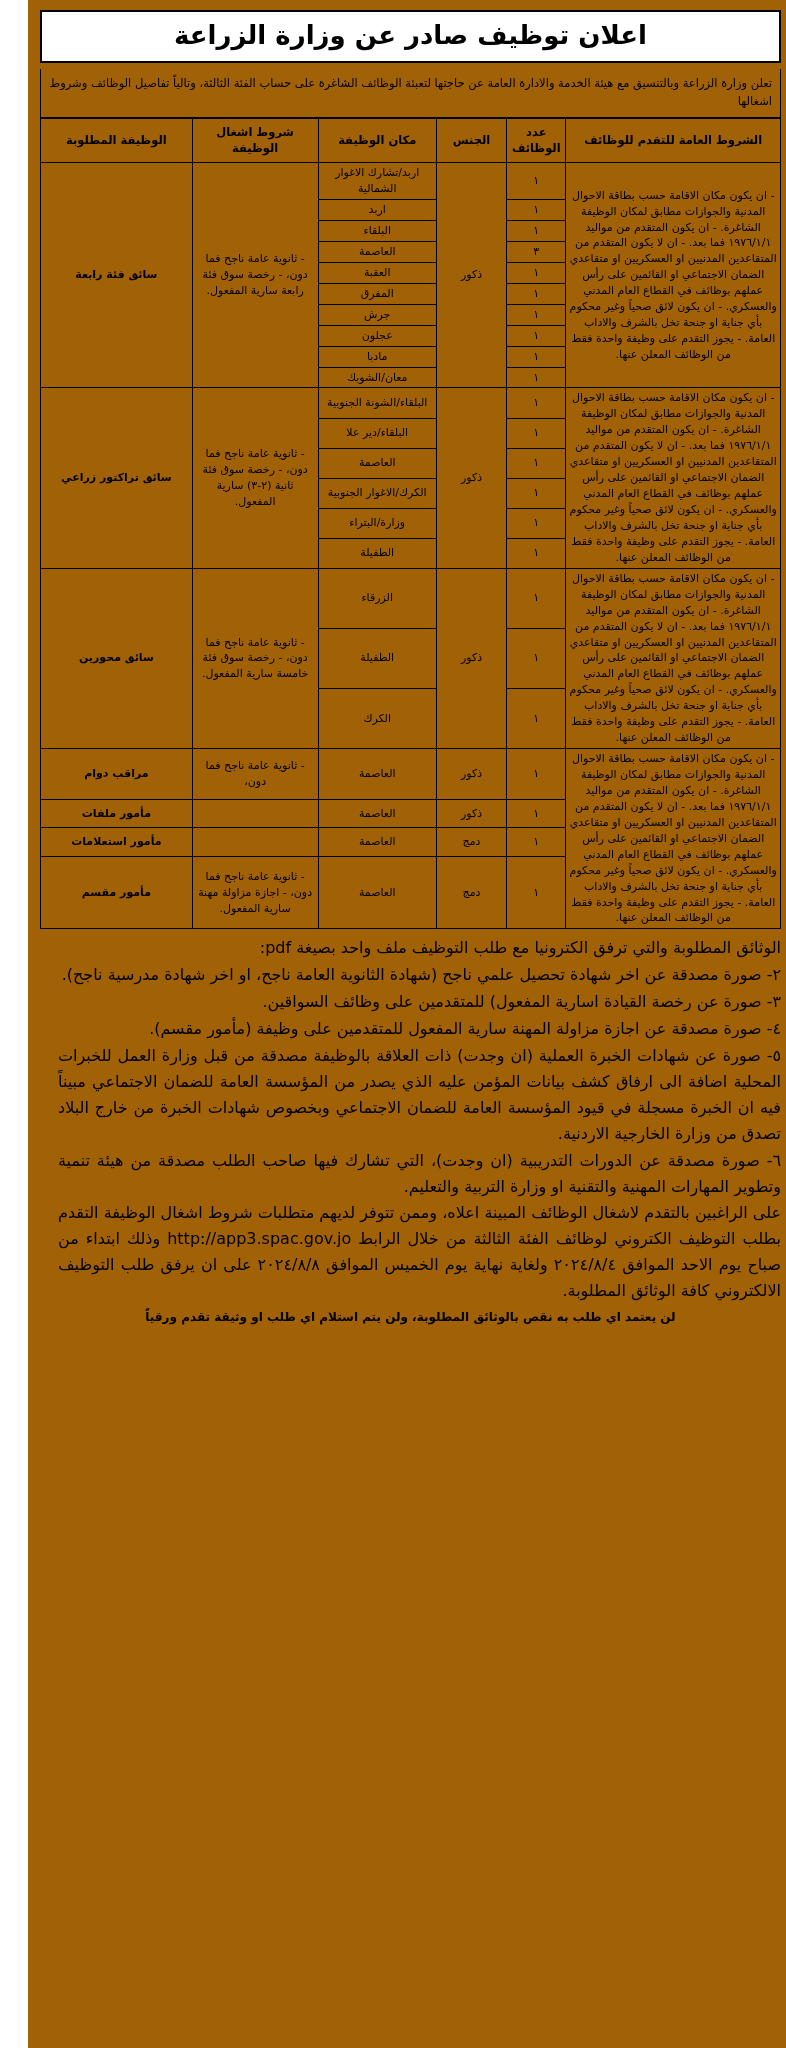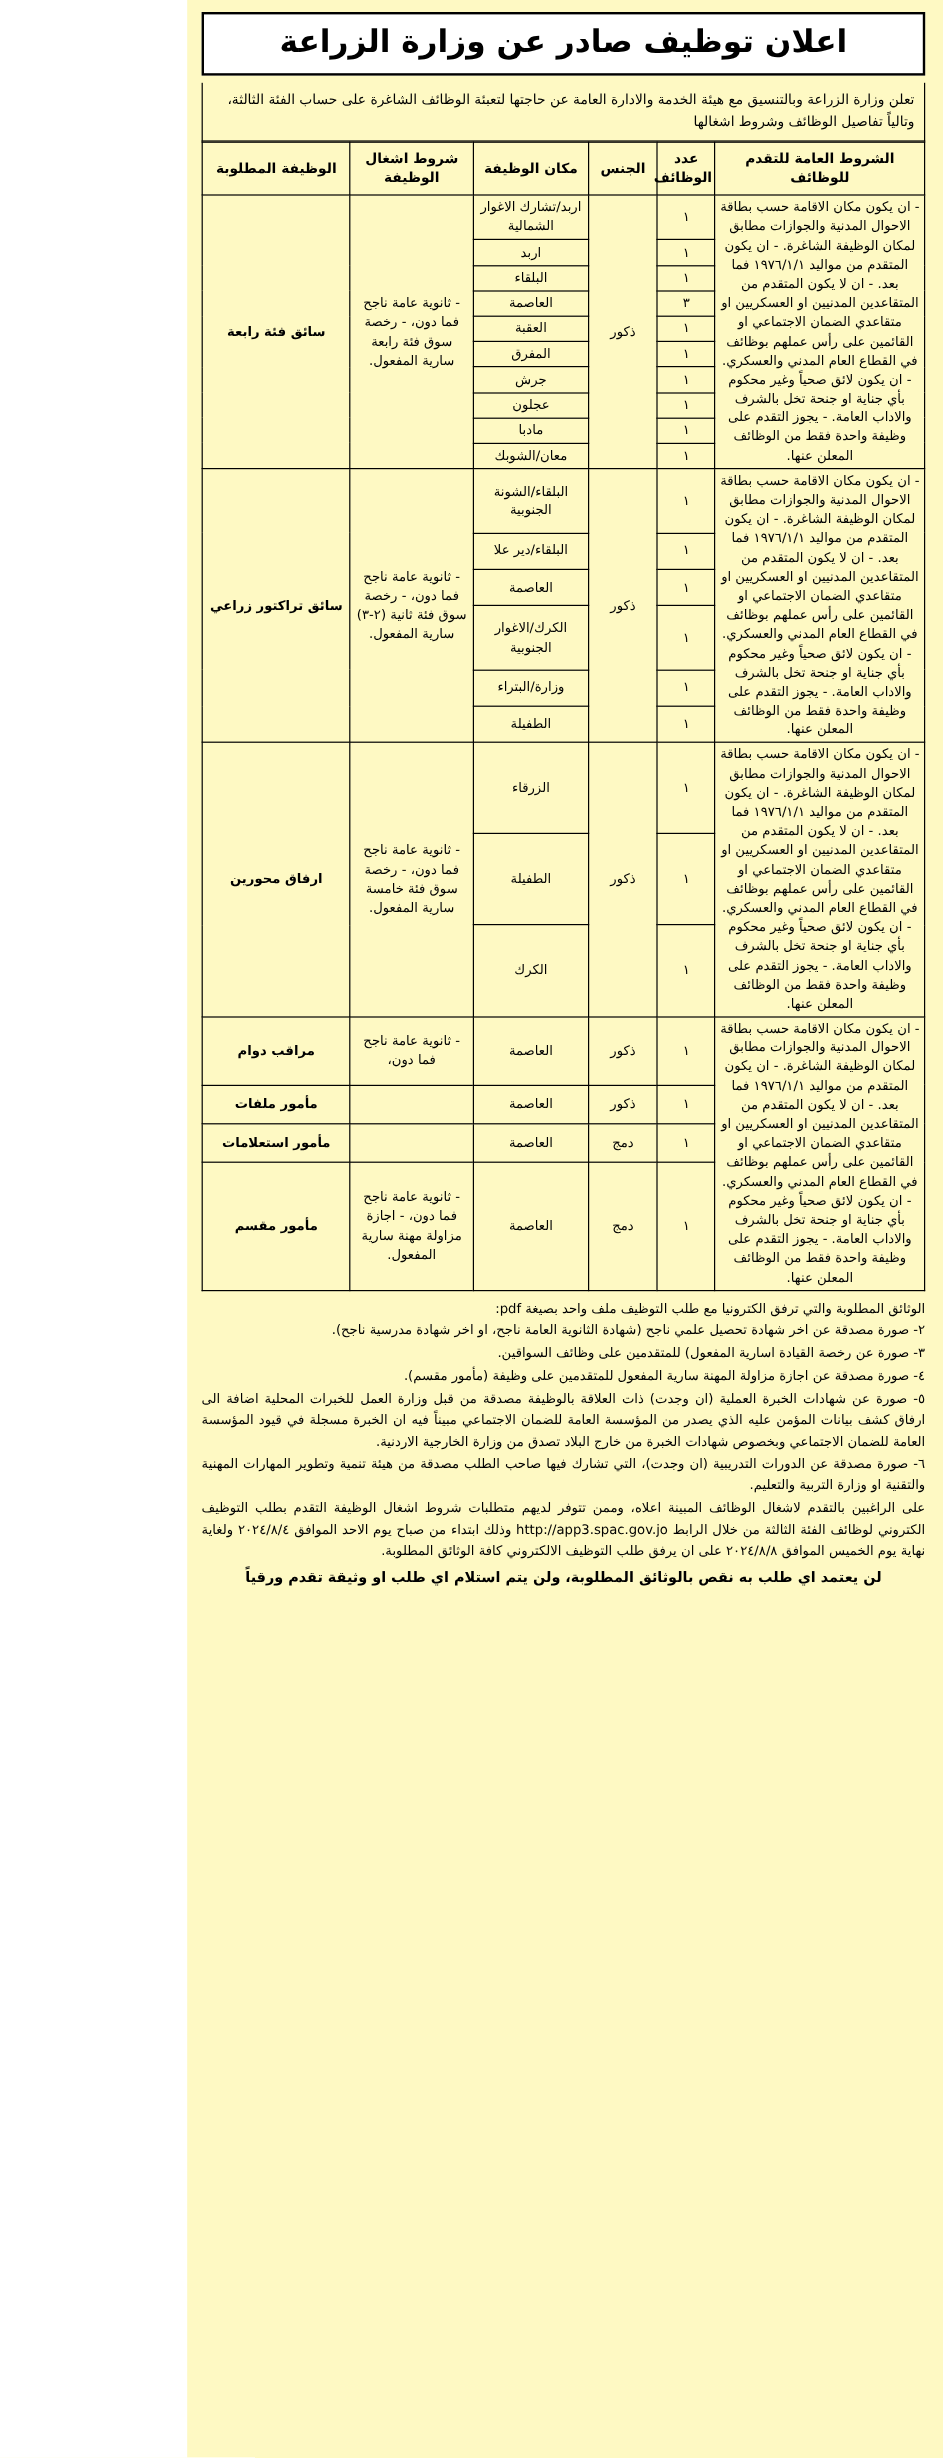--- a/index.html
+++ b/index.html
@@ -1,35 +1,35 @@
 <!DOCTYPE html>
 <html lang="ar" dir="rtl"><head>
 <meta charset="utf-8">
 <style>
   html,body{margin:0;padding:0;background:#ffffff;}
   body{width:786px;font-family:"DejaVu Sans","Liberation Sans",sans-serif;color:#000;}
-  .page{width:630px;min-height:2048px;background:#fef9c3;position:relative;box-sizing:border-box;padding:8px 13px 4px 10px;}
+  .page{width:758px;min-height:2048px;background:#a16207;position:relative;box-sizing:border-box;padding:8px 3px 4px 10px;}
   .title-bar{border:2px solid #000;background:#ffffff;text-align:center;padding:8px 4px 10px 4px;margin:2px 2px 6px 2px;}
   .title-bar h1{margin:0;font-size:26px;font-weight:bold;letter-spacing:0px;line-height:1.2;}
   .intro{border:1px solid #000;border-top:none;padding:6px 8px 6px 8px;margin:0 2px 0 2px;font-size:11.5px;line-height:1.55;text-align:right;font-weight:normal;}
   table.main{width:calc(100% - 4px);margin:0 2px;border-collapse:collapse;table-layout:fixed;}
   table.main th,table.main td{border:1px solid #000;font-size:11px;line-height:1.45;vertical-align:middle;text-align:center;padding:2px 3px;}
   table.main th{font-weight:bold;font-size:11.5px;padding:5px 2px;}
   col.c-cond{width:29%;}
   col.c-num{width:8%;}
   col.c-sex{width:9.5%;}
   col.c-place{width:16%;}
   col.c-req{width:17%;}
   col.c-job{width:20.5%;}
   td.cond{font-size:10.5px;line-height:1.5;padding:4px 6px;text-align:center;}
   td.req{font-size:11px;line-height:1.55;padding:4px 4px;}
   td.job{font-weight:bold;font-size:12px;}
   td.place{font-size:11px;padding:3px 2px;}
   td.num{font-size:11.5px;}
-  .notes{margin:6px 2px 0 2px;font-size:11px;line-height:1.62;text-align:justify;}
+  .notes{margin:6px 2px 0 20px;font-size:16px;line-height:1.62;text-align:justify;}
   .notes p{margin:0 0 1px 0;}
   .link{direction:ltr;display:inline-block;unicode-bidi:bidi-override;}
   .footer-line{margin:4px 2px 0 2px;font-size:12px;font-weight:bold;text-align:center;line-height:1.5;}
 </style>
 </head>
 <body>
 
 <div class="page">
 
   <div class="title-bar">
@@ -129,21 +129,21 @@
         <tr>
           <td class="num">١</td>
           <td class="place">الطفيلة</td>
         </tr>
         <tr>
           <td class="cond" rowspan="3">- ان يكون مكان الاقامة حسب بطاقة الاحوال المدنية والجوازات مطابق لمكان الوظيفة الشاغرة. - ان يكون المتقدم من مواليد ١٩٧٦/١/١ فما بعد. - ان لا يكون المتقدم من المتقاعدين المدنيين او العسكريين او متقاعدي الضمان الاجتماعي او القائمين على رأس عملهم بوظائف في القطاع العام المدني والعسكري. - ان يكون لائق صحياً وغير محكوم بأي جناية او جنحة تخل بالشرف والاداب العامة. - يجوز التقدم على وظيفة واحدة فقط من الوظائف المعلن عنها.</td>
           <td class="num">١</td>
           <td rowspan="3">ذكور</td>
           <td class="place">الزرقاء</td>
           <td class="req" rowspan="3">- ثانوية عامة ناجح فما دون، - رخصة سوق فئة خامسة سارية المفعول.</td>
-          <td class="job" rowspan="3">ارفاق محورين</td>
+          <td class="job" rowspan="3">سائق محورين</td>
         </tr>
         <tr>
           <td class="num">١</td>
           <td class="place">الطفيلة</td>
         </tr>
         <tr>
           <td class="num">١</td>
           <td class="place">الكرك</td>
         </tr>
         <tr>

